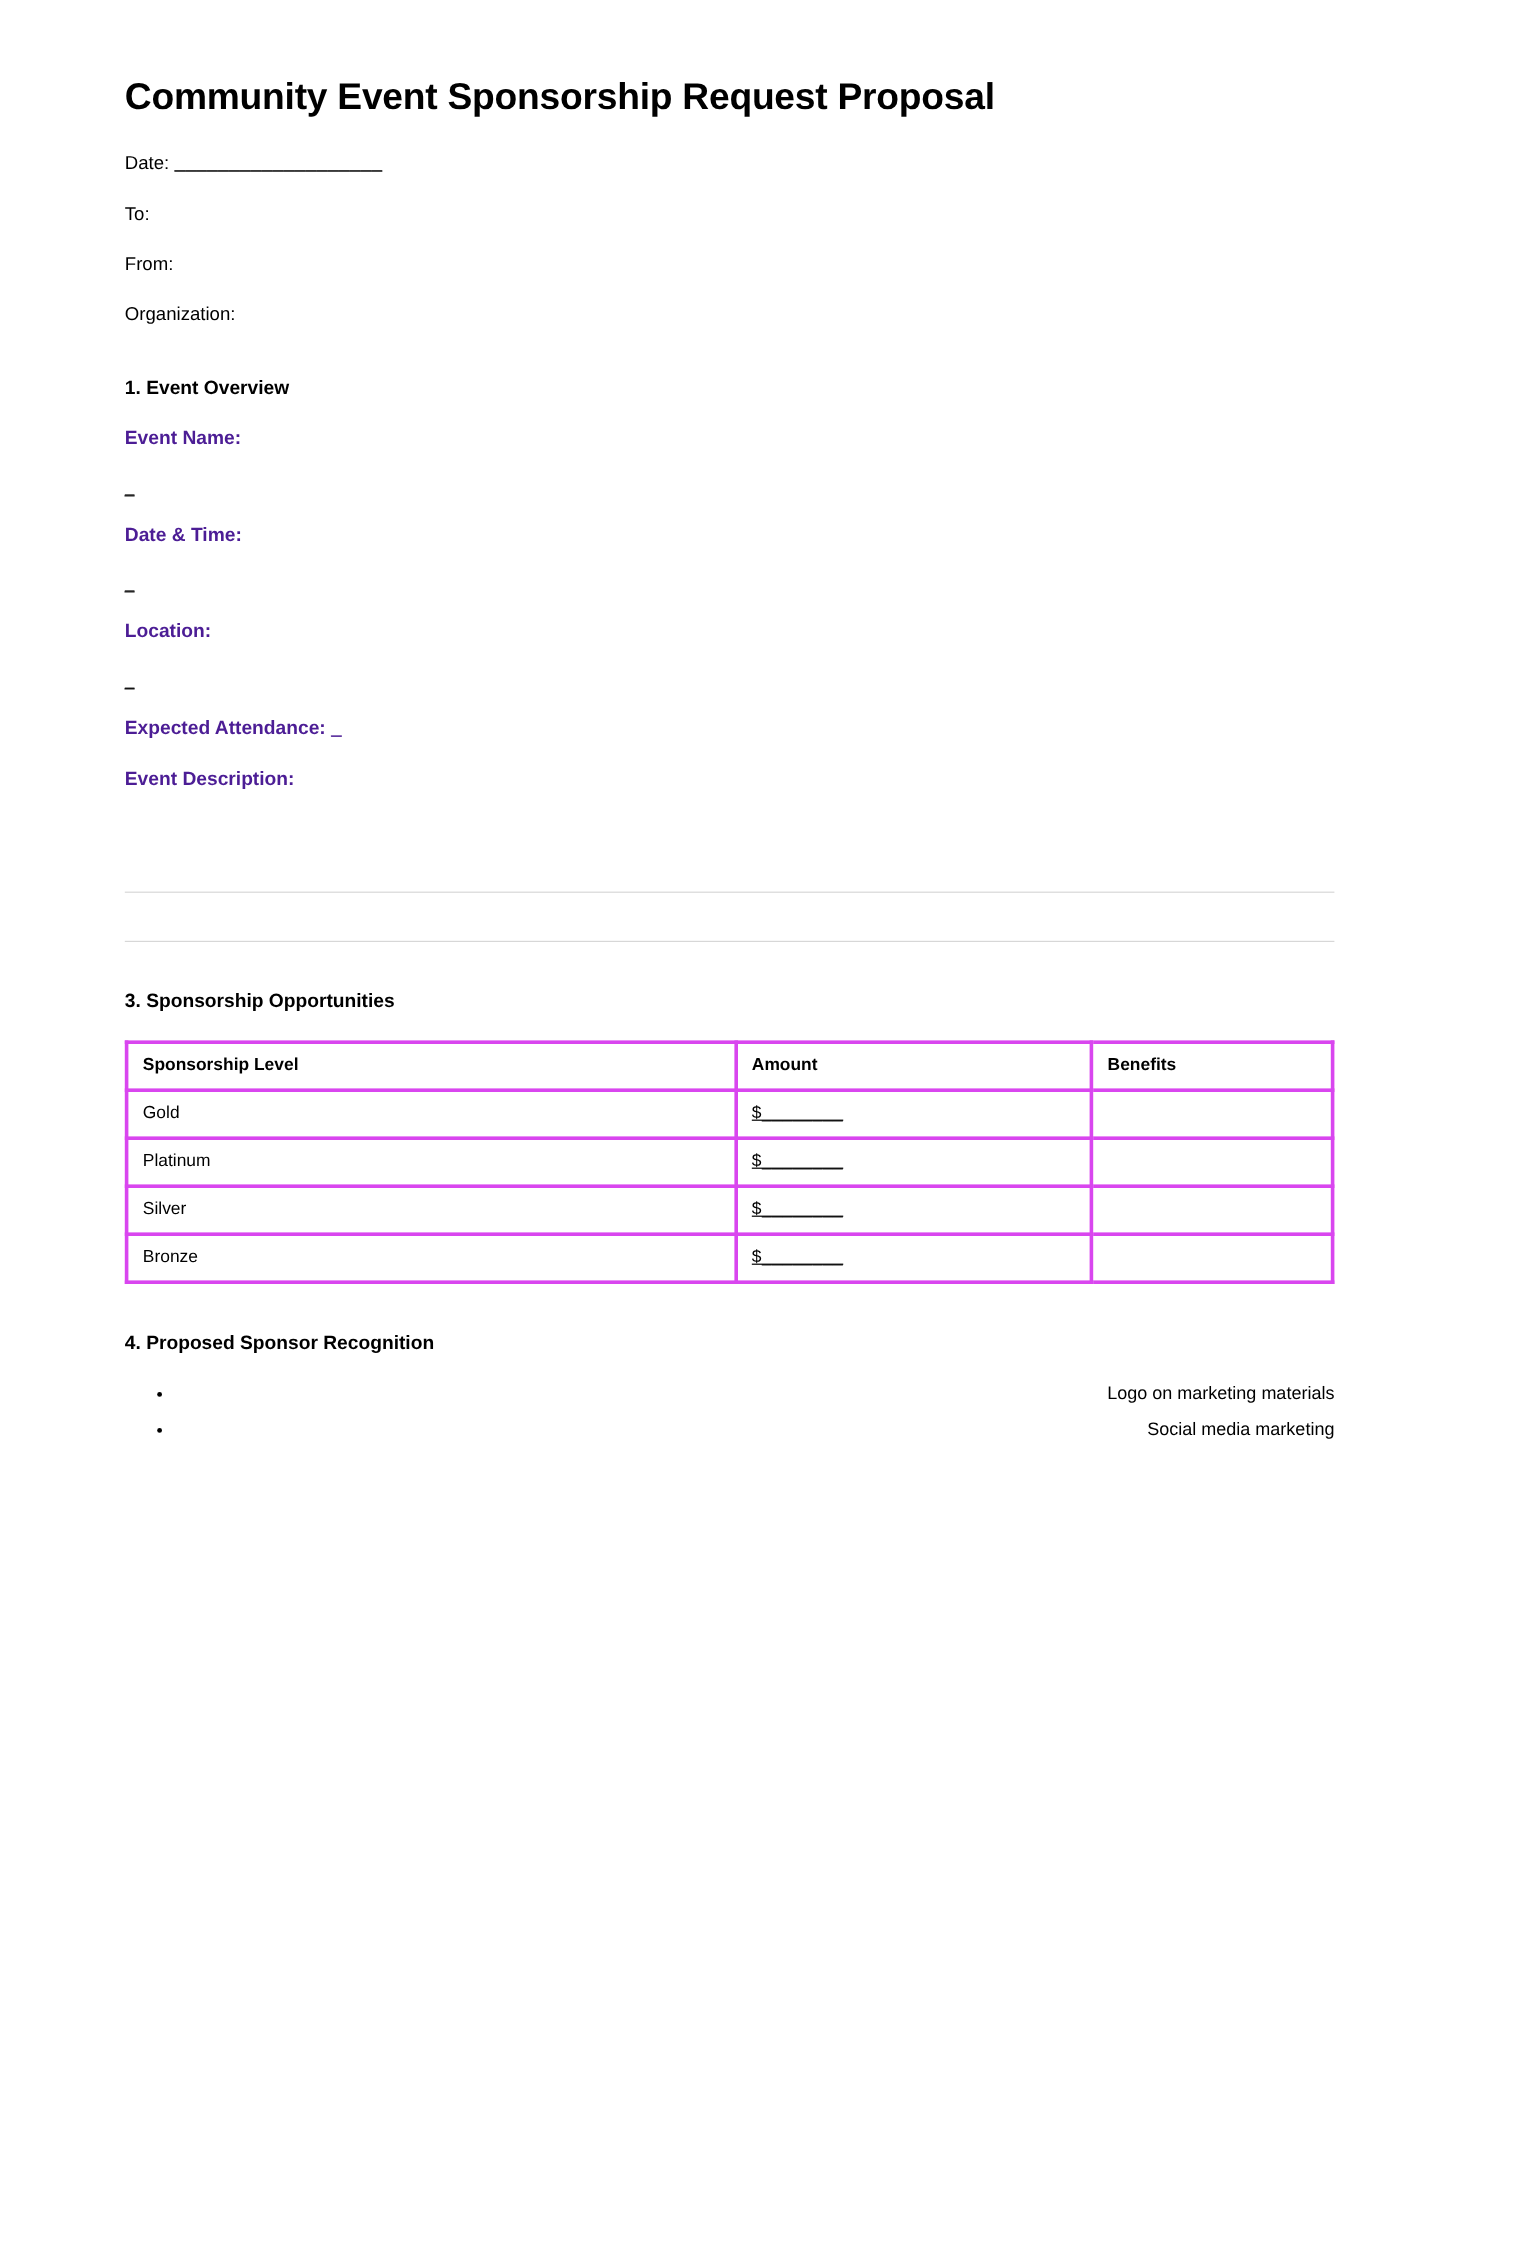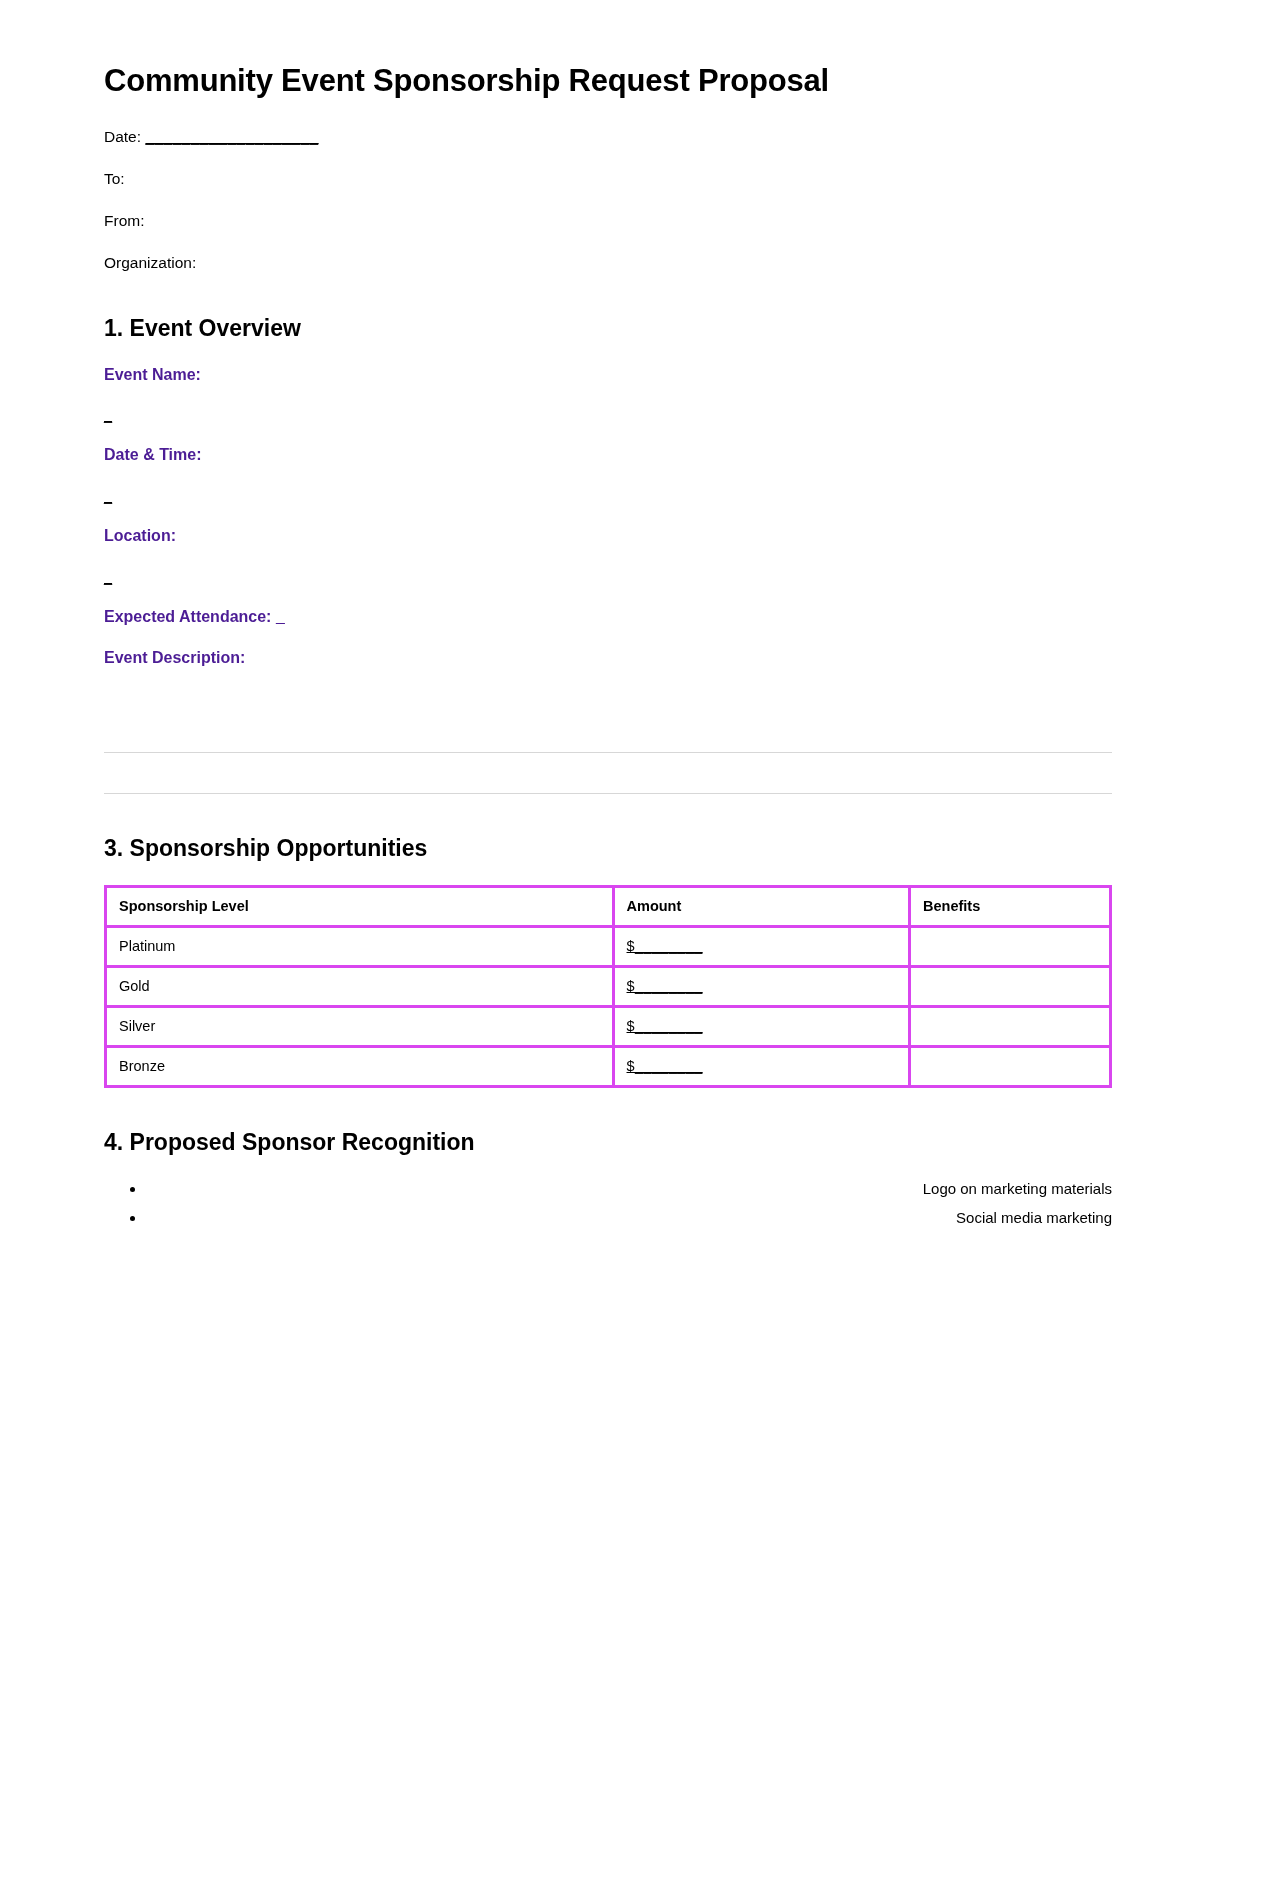--- a/index.html
+++ b/index.html
@@ -33,23 +33,24 @@
   .meta-line {
     font-size: 15.5px;
     line-height: 1.35;
     margin: 0 0 21px 0;
     color: #000;
     white-space: pre;
   }
   .meta-line .fill {
     text-decoration: underline;
     letter-spacing: 0.5px;
+    font-weight: bold;
   }
   h2.section-title {
-    font-size: 23px;
+    font-size: 16px;
     font-weight: bold;
     margin: 40px 0 22px 0;
     line-height: 1.25;
     color: #000;
   }
   .field-label {
     font-size: 16px;
     font-weight: bold;
     margin: 0 0 21px 0;
     line-height: 1.3;
@@ -170,26 +171,26 @@
     </colgroup>
     <thead>
       <tr>
         <th>Sponsorship Level</th>
         <th>Amount</th>
         <th>Benefits</th>
       </tr>
     </thead>
     <tbody>
       <tr>
+        <td>Gold</td>
+        <td><span class="amount-blank">$________</span></td>
+        <td></td>
+      </tr>
+      <tr>
         <td>Platinum</td>
-        <td><span class="amount-blank">$________</span></td>
-        <td></td>
-      </tr>
-      <tr>
-        <td>Gold</td>
         <td><span class="amount-blank">$________</span></td>
         <td></td>
       </tr>
       <tr>
         <td>Silver</td>
         <td><span class="amount-blank">$________</span></td>
         <td></td>
       </tr>
       <tr>
         <td>Bronze</td>

